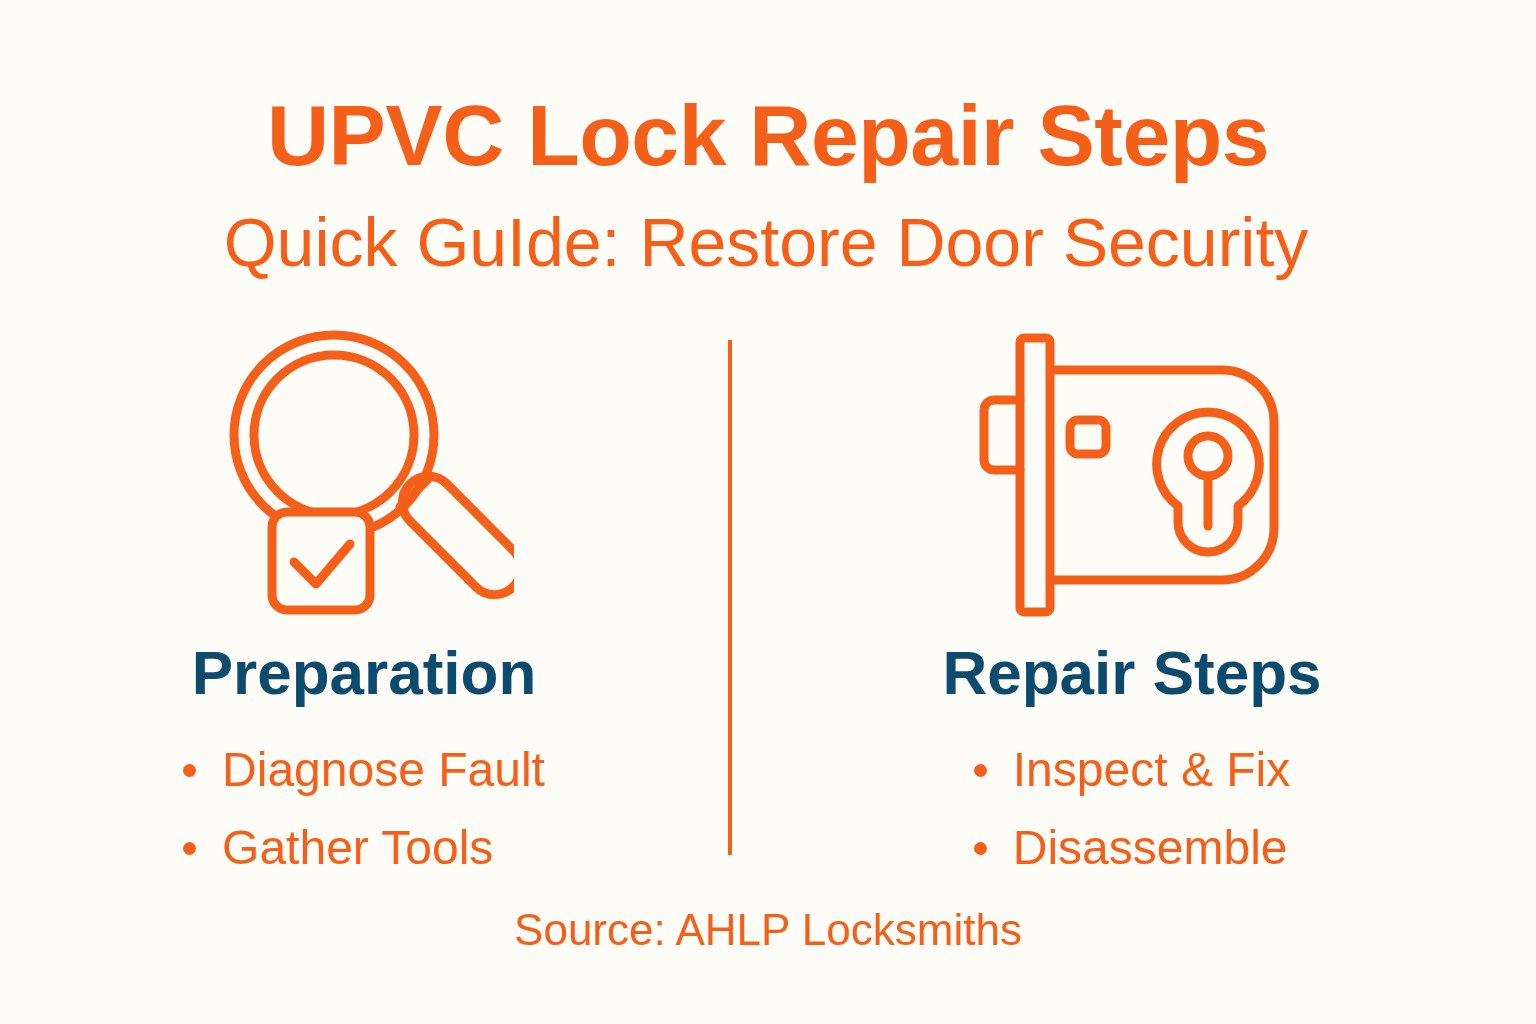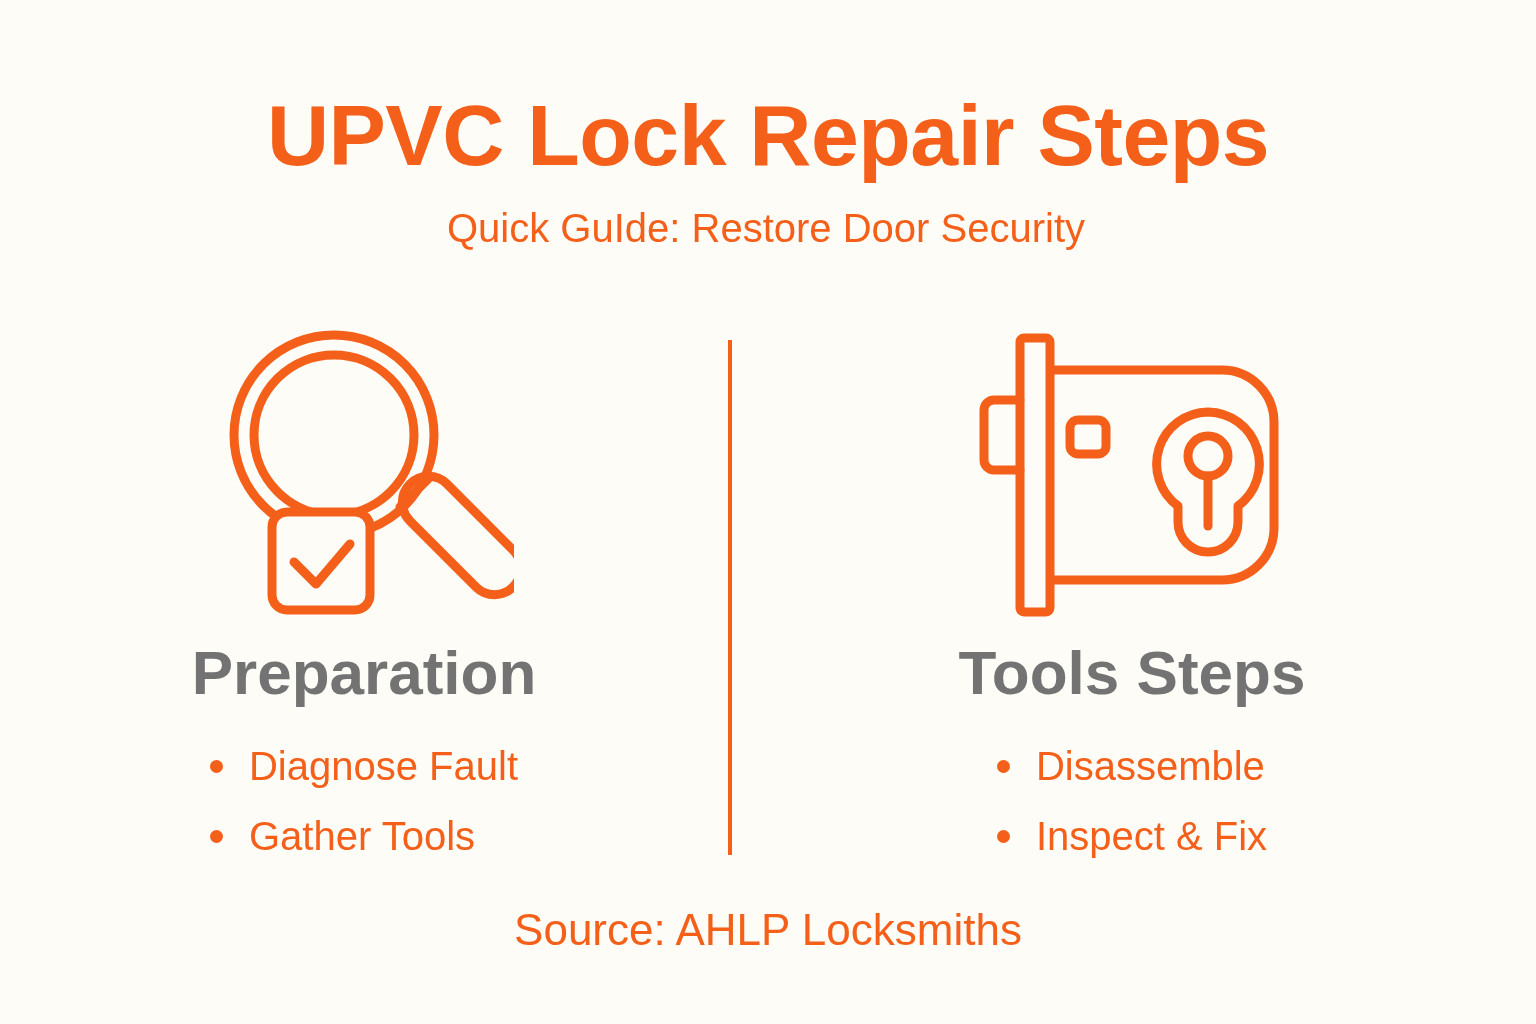--- a/index.html
+++ b/index.html
@@ -33,21 +33,21 @@
   .title {
     font-size: 86px;
     font-weight: 700;
     color: #F4601A;
     letter-spacing: -0.5px;
     line-height: 1.0;
     margin: 0;
     white-space: nowrap;
   }
   .subtitle {
-    font-size: 40px;
+    font-size: 68px;
     font-weight: 400;
     color: #F4601A;
     line-height: 1.0;
     margin: 30px 4px 0 0;
     white-space: nowrap;
   }
 
   
   .columns {
     position: absolute;
@@ -72,35 +72,35 @@
   .icon-wrap {
     height: 290px;
     display: flex;
     align-items: flex-start;
     justify-content: center;
   }
 
   .col-heading {
     font-size: 62px;
     font-weight: 700;
-    color: #737373;
+    color: #0c4a6e;
     line-height: 1.0;
     margin: 22px 0 0 0;
     white-space: nowrap;
   }
 
   .bullet-list {
     list-style: none;
     margin: 42px 0 0 0;
     padding: 0;
     display: inline-block;
     text-align: left;
   }
   .bullet-item {
-    font-size: 40px;
+    font-size: 48px;
     font-weight: 400;
     color: #F4601A;
     line-height: 1.0;
     margin-bottom: 30px;
     white-space: nowrap;
     display: flex;
     align-items: center;
   }
   .bullet-item:last-child {
     margin-bottom: 16px;
@@ -223,30 +223,30 @@
                      L 206 176
                      a 52 52 0 0 1 30 -94 Z"></path>
 
             <circle cx="236" cy="126" r="20"></circle>
 
             <line x1="236" y1="146" x2="236" y2="196"></line>
           </g>
         </svg>
       </div>
 
-      <div class="col-heading">Tools Steps</div>
+      <div class="col-heading">Repair Steps</div>
 
       <ul class="bullet-list">
         <li class="bullet-item">
           <span class="bullet-dot"></span>
+          <span>Inspect &amp; Fix</span>
+        </li>
+        <li class="bullet-item">
+          <span class="bullet-dot"></span>
           <span>Disassemble</span>
-        </li>
-        <li class="bullet-item">
-          <span class="bullet-dot"></span>
-          <span>Inspect &amp; Fix</span>
         </li>
       </ul>
     </div>
 
   </div>
 
   <div class="source">Source: AHLP Locksmiths</div>
 
 </div>
 

